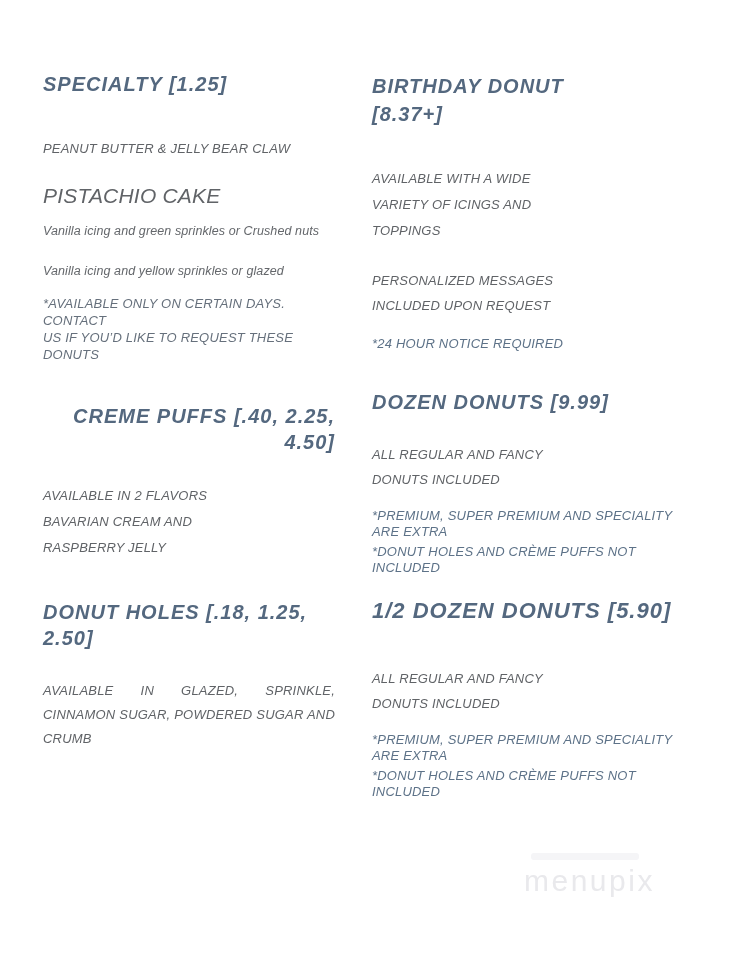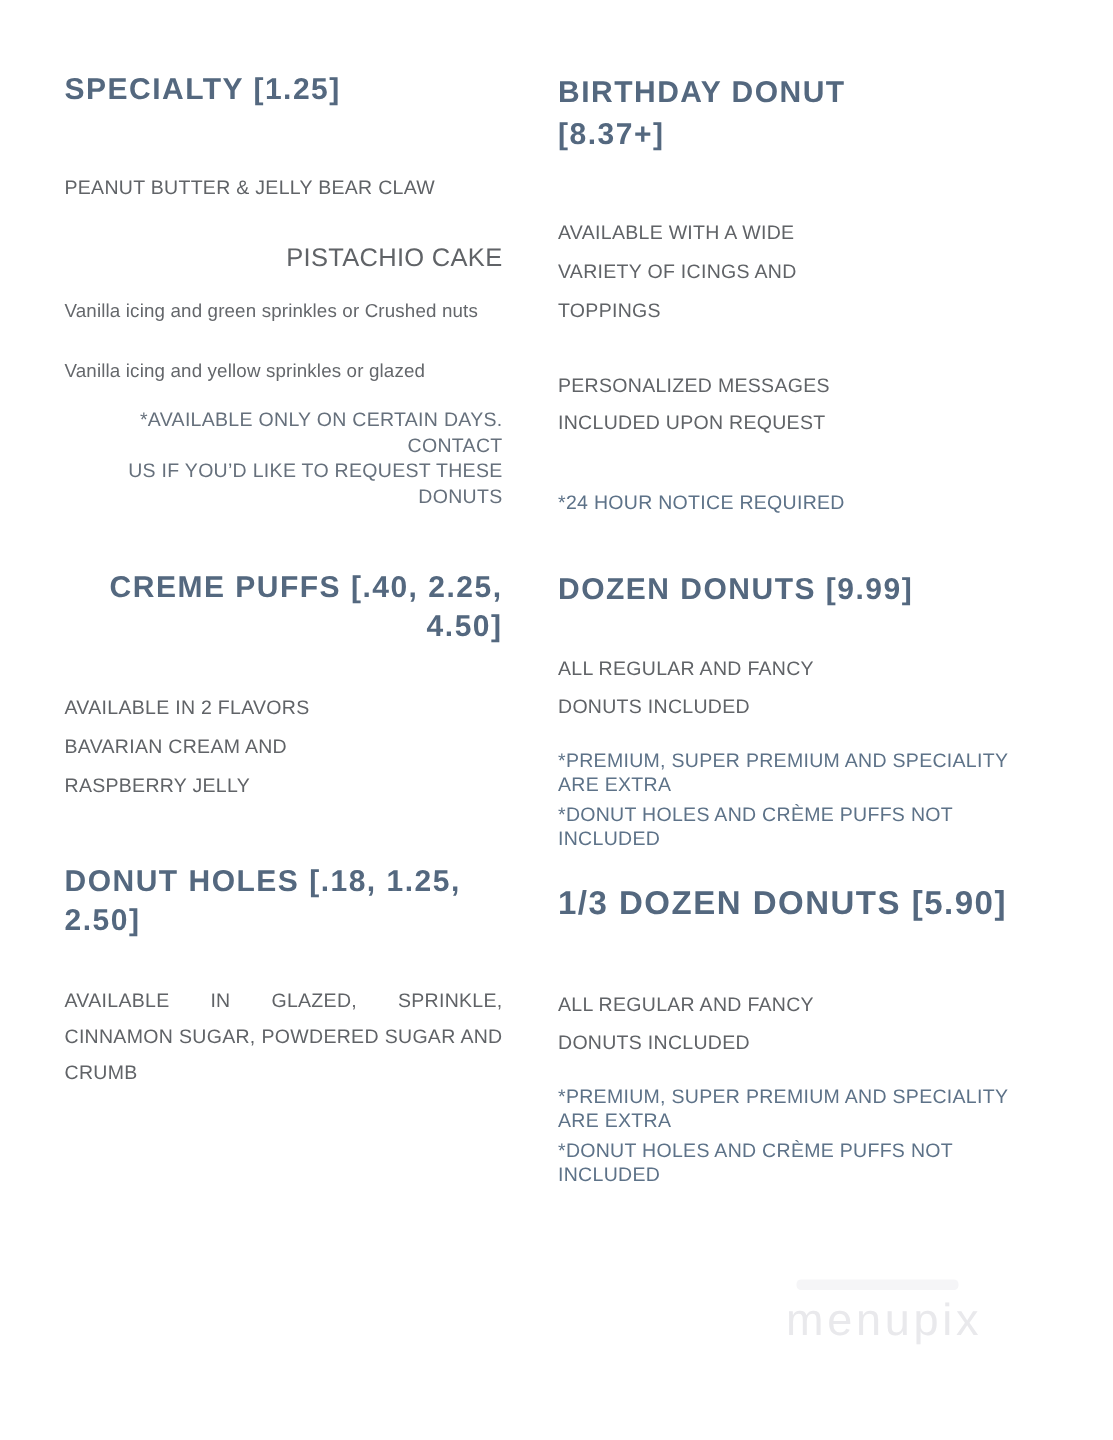--- a/index.html
+++ b/index.html
@@ -13,47 +13,47 @@
   }
   *{margin:0;padding:0;box-sizing:border-box;}
   html,body{background:#ffffff;}
   .page{
     position:relative;
     width:742px;height:960px;
     background:var(--page-bg);
     overflow:hidden;
     font-family:"Liberation Sans", sans-serif;
   }
-  .col{position:absolute;top:48px;}
+  .col{position:absolute;top:72px;font-style:italic;}
   .col-left{left:43px;width:292px;}
   .col-right{left:372px;width:305px;}
 
   .h{
     color:var(--heading);
     font-size:20px;font-weight:700;
     letter-spacing:1px;
     line-height:26px;
   }
   .h-one{line-height:24px;}
   .h-lg{font-size:22px;line-height:26px;}
   .h .hl{white-space:nowrap;}
 
   .item{color:var(--item);font-size:13px;letter-spacing:0.2px;line-height:26px;}
   .justify{text-align:justify;text-align-last:left;}
-  .item-name{color:var(--item);font-size:17px;letter-spacing:0.2px;line-height:24px;white-space:nowrap;text-align:right;}
+  .item-name{color:var(--item);font-size:21px;letter-spacing:0.2px;line-height:24px;white-space:nowrap;}
   .item-desc{color:var(--desc);font-size:12.5px;letter-spacing:0.1px;line-height:16px;margin-top:15px;white-space:nowrap;}
   .lines div{white-space:nowrap;}
 
   .note{font-size:13px;letter-spacing:0.2px;line-height:17px;}
-  .note-left{color:var(--note-left);text-align:right;}
+  .note-left{color:var(--note-left);}
   .note-right{color:var(--note-right);line-height:16px;}
   .note-right + .note-right{margin-top:4px;}
 
   .mt16{margin-top:16px;}
-  .mt18{margin-top:33px;}
+  .mt18{margin-top:18px;}
   .mt22{margin-top:22px;}
   .mt24{margin-top:24px;}
   .mt28{margin-top:28px;}
   .mt38{margin-top:38px;}
   .mt40{margin-top:40px;text-align:right;}
   .mt42{margin-top:42px;}
 
   .wm-faint{
     position:absolute;left:531px;top:853px;
     width:108px;height:7px;border-radius:3px;
@@ -142,21 +142,21 @@
       <div class="note note-right">
         <div>*PREMIUM, SUPER PREMIUM AND SPECIALITY</div>
         <div>ARE EXTRA</div>
       </div>
       <div class="note note-right">
         <div>*DONUT HOLES AND CRÈME PUFFS NOT</div>
         <div>INCLUDED</div>
       </div>
     </div>
 
-    <div class="h h-lg mt22">1/3 DOZEN DONUTS [5.90]</div>
+    <div class="h h-lg mt22">1/2 DOZEN DONUTS [5.90]</div>
 
     <div class="item lines mt42" style="line-height:25px;">
       <div>ALL REGULAR AND FANCY</div>
       <div>DONUTS INCLUDED</div>
     </div>
 
     <div class="mt16">
       <div class="note note-right">
         <div>*PREMIUM, SUPER PREMIUM AND SPECIALITY</div>
         <div>ARE EXTRA</div>

